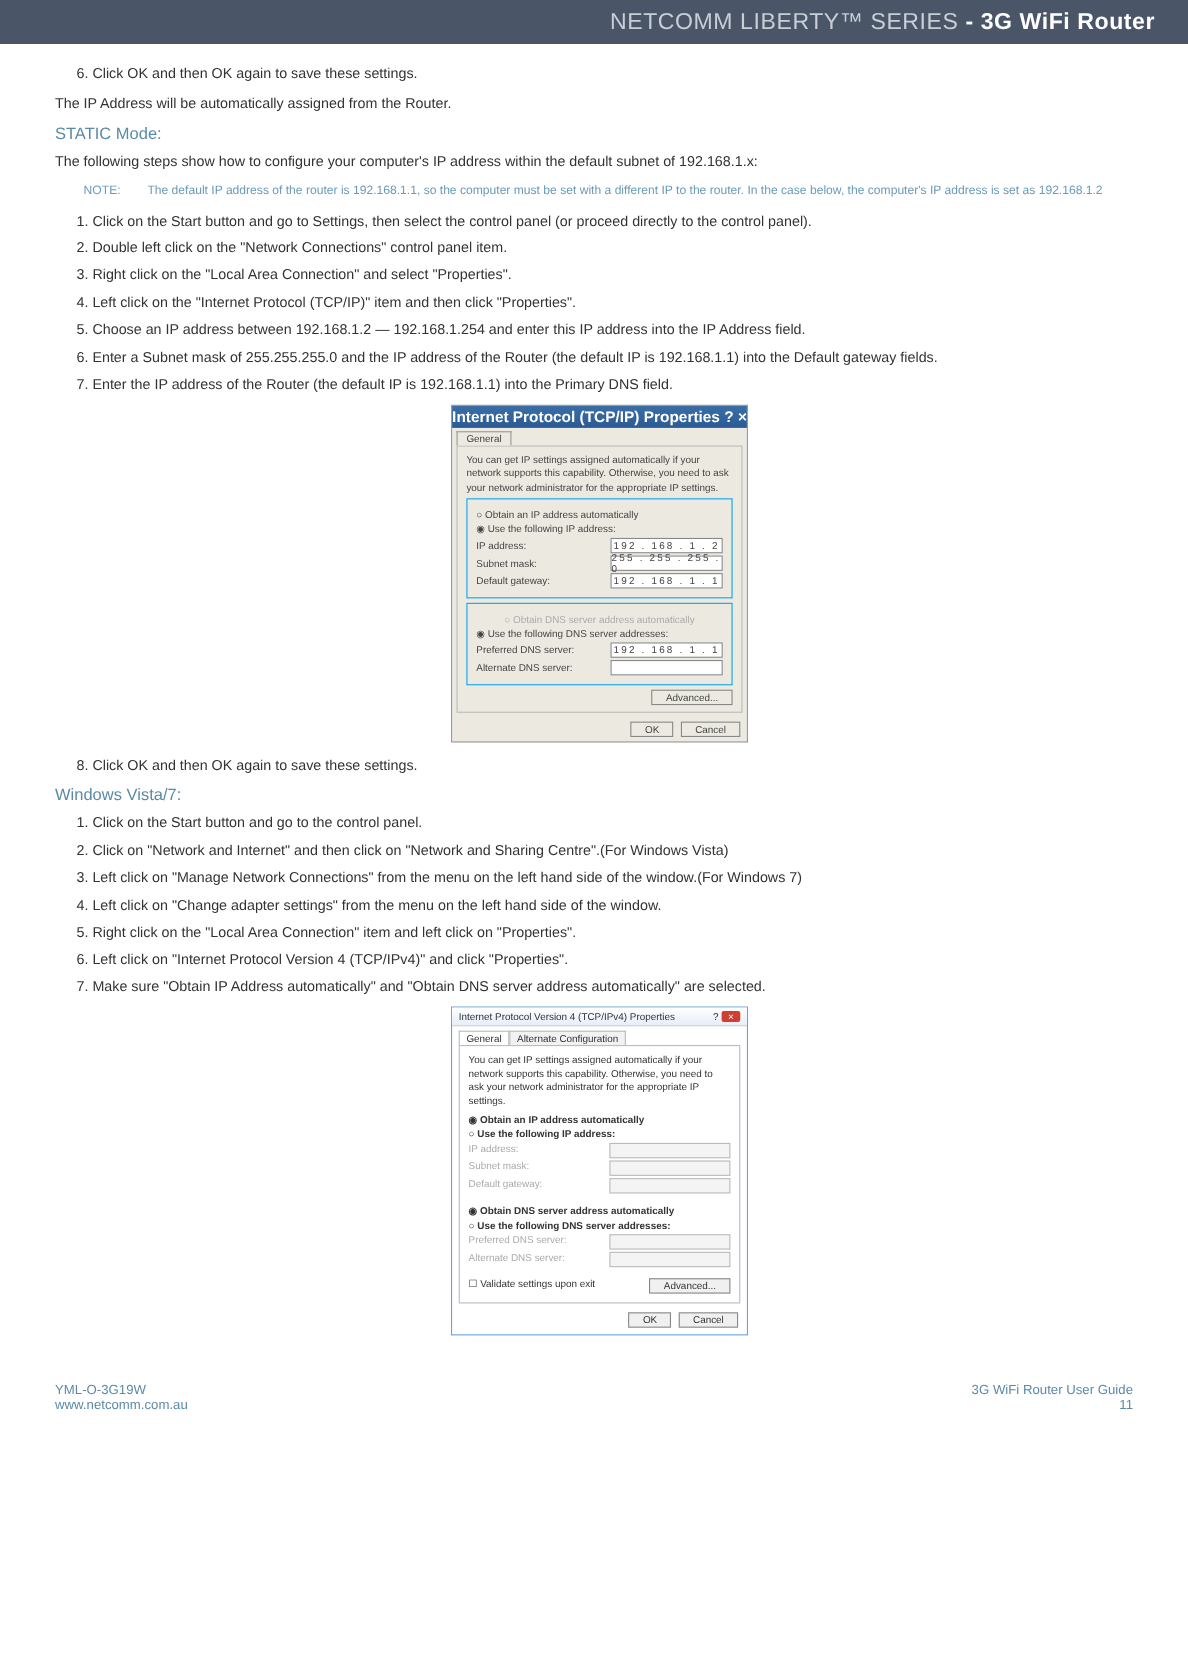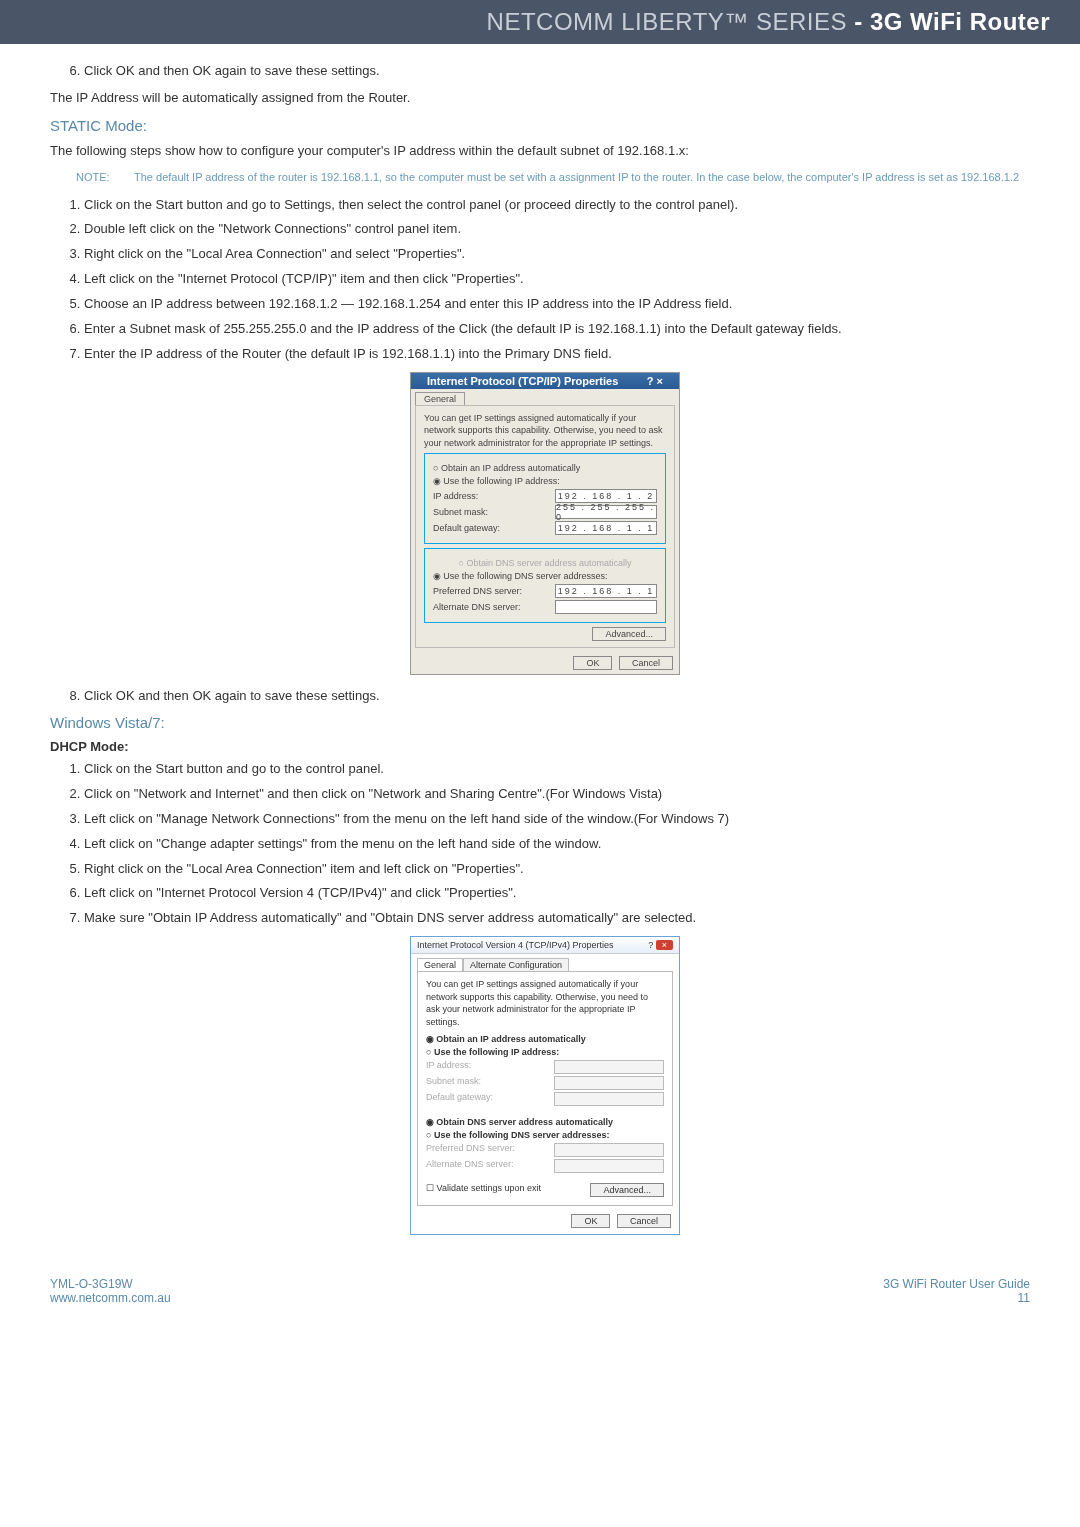--- a/index.html
+++ b/index.html
@@ -1,31 +1,31 @@
 <!DOCTYPE html>
 <html><head>
 <meta charset="utf-8">
 <style>
   * { margin: 0; padding: 0; box-sizing: border-box; }
   body { font-family: Arial, Helvetica, sans-serif; color: #333; background: #fff; width: 1080px; }
   .header-bar { background: #4a5568; padding: 8px 30px; text-align: right; }
-  .header-text { color: #fff; font-size: 24px; font-weight: 300; letter-spacing: 0.5px; }
+  .header-text { color: #fff; font-size: 21px; font-weight: 300; letter-spacing: 0.5px; }
   .header-text .light { color: #c8ced6; font-weight: 300; }
   .header-text .bold { font-weight: 600; }
   .page { padding: 18px 40px 30px 50px; }
   ol.numbered { list-style: decimal; margin-left: 34px; margin-bottom: 8px; }
   ol.numbered li { margin-bottom: 6px; font-size: 13px; line-height: 1.45; }
   p { font-size: 13px; margin-bottom: 10px; line-height: 1.4; }
   .section-h { color: #5a8aa8; font-size: 15px; font-weight: 400; margin: 6px 0 8px 0; }
   .sub-h { font-size: 13px; font-weight: 700; margin: 4px 0 6px 0; }
   .note-row { display: flex; margin-bottom: 10px; padding-left: 26px; }
   .note-label { color: #6a9bb8; font-size: 11px; min-width: 50px; padding-top: 1px; }
   .note-text { color: #6a9bb8; font-size: 11px; line-height: 1.4; padding-left: 8px; }
   .dialog { width: 270px; margin: 8px auto 12px auto; border: 1px solid #999; background: #ece9e1; font-size: 9px; color: #444; }
-  .dialog .titlebar { background: linear-gradient(#3a6ea5,#2a5a95); color: #fff; padding: 2px 16px; font-size: 11px; font-weight: 600; display:flex; justify-content:space-between;}
+  .dialog .titlebar { background: linear-gradient(#3a6ea5,#2a5a95); color: #fff; padding: 2px 0; font-size: 14px; font-weight: 600; display:flex; justify-content:space-between;}
   .dialog .tab { display:inline-block; background:#ece9e1; border:1px solid #999; border-bottom:none; padding:1px 8px; margin:3px 0 0 4px; font-size:9px;}
   .dialog .inner { border:1px solid #bbb; margin:0 4px 4px 4px; padding:6px 8px; background:#ece9e1;}
   .dialog .grp { border:1px solid #0ea5e9; padding:6px 8px; margin:4px 0;}
   .dialog label { display:block; margin:3px 0; }
   .dialog .row { display:flex; justify-content:space-between; align-items:center; margin:2px 0;}
   .dialog .ipbox { border:1px solid #888; background:#fff; width:102px; height:14px; font-size:9px; display:flex; align-items:center; justify-content:center; letter-spacing:2px;}
   .dialog .btns { text-align:right; padding:4px 6px;}
   .dialog .btn { display:inline-block; border:1px solid #888; background:#ece9e1; padding:1px 12px; font-size:9px; margin-left:4px;}
   .dialog2 { width: 270px; margin: 8px auto 12px auto; border: 1px solid #6ba2d8; background:#fff; font-size:9px; color:#333;}
   .dialog2 .titlebar2 { background: linear-gradient(#fff,#e6eef8); padding:3px 6px; border-bottom:1px solid #ccc; display:flex; justify-content:space-between; align-items:flex-start;}
@@ -58,30 +58,30 @@
   <ol class="numbered" start="6">
     <li>Click OK and then OK again to save these settings.</li>
   </ol>
   <p>The IP Address will be automatically assigned from the Router.</p>
 
   <div class="section-h">STATIC Mode:</div>
   <p>The following steps show how to configure your computer's IP address within the default subnet of 192.168.1.x:</p>
 
   <div class="note-row">
     <div class="note-label">NOTE:</div>
-    <div class="note-text">The default IP address of the router is 192.168.1.1, so the computer must be set with a assignment IP to the router. In the case below, the computer's IP address is set as 192.168.1.2</div>
+    <div class="note-text">The default IP address of the router is 192.168.1.1, so the computer must be set with a different IP to the router. In the case below, the computer's IP address is set as 192.168.1.2</div>
   </div>
 
   <ol class="numbered">
     <li>Click on the Start button and go to Settings, then select the control panel (or proceed directly to the control panel).</li>
     <li>Double left click on the "Network Connections" control panel item.</li>
     <li>Right click on the "Local Area Connection" and select "Properties".</li>
     <li>Left click on the "Internet Protocol (TCP/IP)" item and then click "Properties".</li>
     <li>Choose an IP address between 192.168.1.2 — 192.168.1.254 and enter this IP address into the IP Address field.</li>
-    <li>Enter a Subnet mask of 255.255.255.0 and the IP address of the Click (the default IP is 192.168.1.1) into the Default gateway fields.</li>
+    <li>Enter a Subnet mask of 255.255.255.0 and the IP address of the Router (the default IP is 192.168.1.1) into the Default gateway fields.</li>
     <li>Enter the IP address of the Router (the default IP is 192.168.1.1) into the Primary DNS field.</li>
   </ol>
 
   <div class="dialog">
     <div class="titlebar">
       <span>Internet Protocol (TCP/IP) Properties</span>
       <span>? ×</span>
     </div>
     <span class="tab">General</span>
     <div class="inner">
@@ -120,21 +120,20 @@
       <span class="btn">OK</span>
       <span class="btn">Cancel</span>
     </div>
   </div>
 
   <ol class="numbered" start="8">
     <li>Click OK and then OK again to save these settings.</li>
   </ol>
 
   <div class="section-h">Windows Vista/7:</div>
-  <div class="sub-h">DHCP Mode:</div>
 
   <ol class="numbered">
     <li>Click on the Start button and go to the control panel.</li>
     <li>Click on "Network and Internet" and then click on "Network and Sharing Centre".(For Windows Vista)</li>
     <li>Left click on "Manage Network Connections" from the menu on the left hand side of the window.(For Windows 7)</li>
     <li>Left click on "Change adapter settings" from the menu on the left hand side of the window.</li>
     <li>Right click on the "Local Area Connection" item and left click on "Properties".</li>
     <li>Left click on "Internet Protocol Version 4 (TCP/IPv4)" and click "Properties".</li>
     <li>Make sure "Obtain IP Address automatically" and "Obtain DNS server address automatically" are selected.</li>
   </ol>

